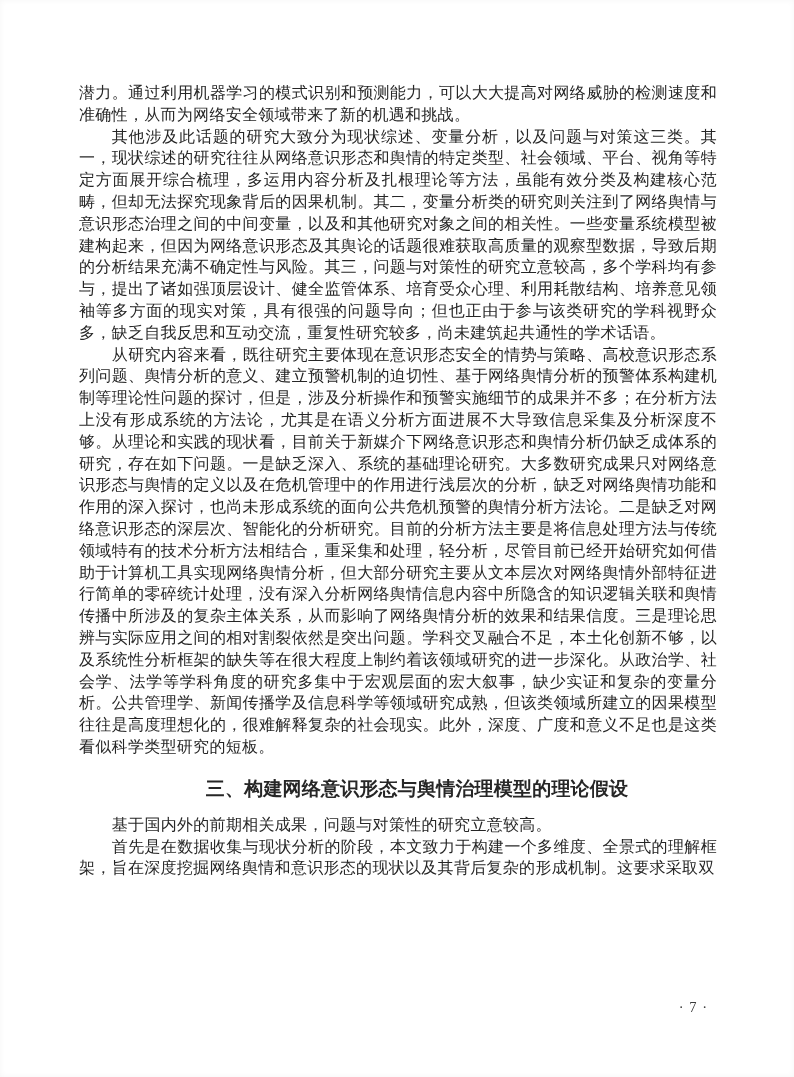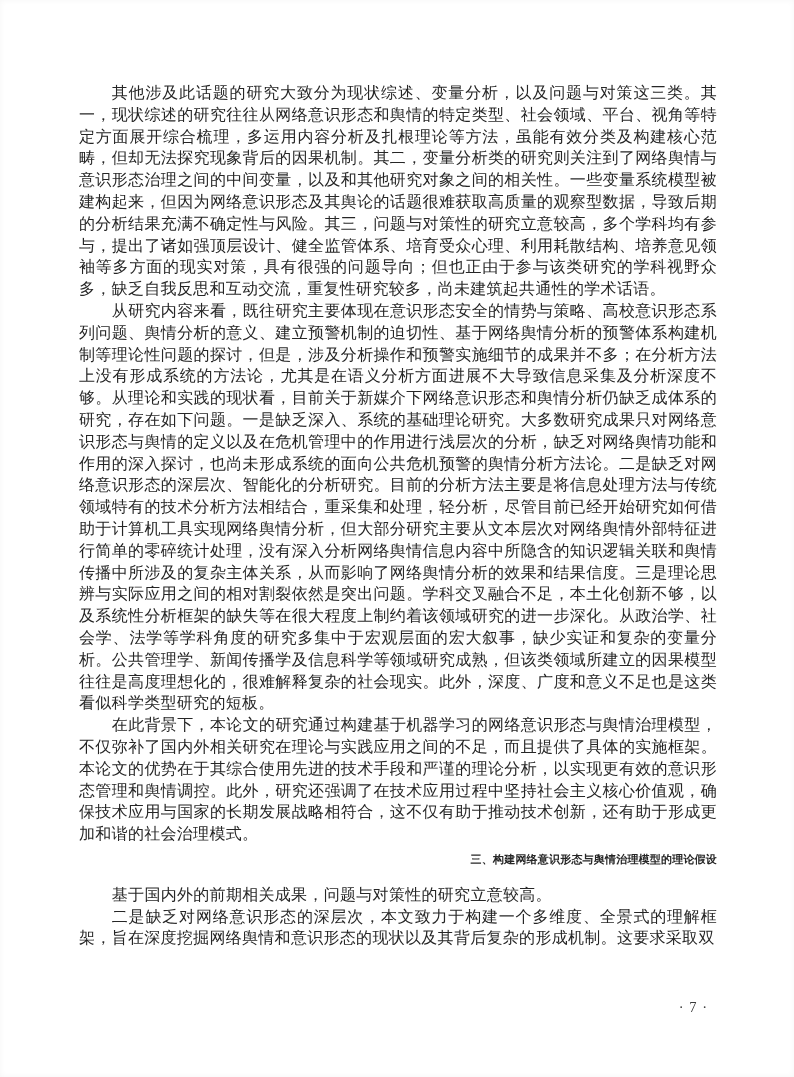--- a/index.html
+++ b/index.html
@@ -31,43 +31,43 @@
   .para {
     margin: 0;
     text-indent: 2.05em;
   }
   .para.continuation {
     text-indent: 0;
   }
   .heading {
     font-family: "Liberation Sans", "DejaVu Sans", sans-serif;
     font-weight: bold;
-    font-size: 11px;
+    font-size: 19px;
     line-height: 22px;
-    margin: 3px 0 14px 0;
+    margin: 20px 0 14px 0;
     text-indent: 2em;
     letter-spacing: 0.2px;
-    text-align: right;
+    text-align: center;
   }
   .page-number {
     position: absolute;
     top: 999px;
     right: 86px;
     font-size: 14.5px;
     letter-spacing: 1px;
     color: #3a3a3a;
     font-family: "Liberation Serif", "DejaVu Serif", serif;
   }
 </style>
 </head>
 <body>
 
 <div class="page">
   <div class="content">
+    <p class="para continuation">潜力。通过利用机器学习的模式识别和预测能力，可以大大提高对网络威胁的检测速度和准确性，从而为网络安全领域带来了新的机遇和挑战。</p>
     <p class="para">其他涉及此话题的研究大致分为现状综述、变量分析，以及问题与对策这三类。其一，现状综述的研究往往从网络意识形态和舆情的特定类型、社会领域、平台、视角等特定方面展开综合梳理，多运用内容分析及扎根理论等方法，虽能有效分类及构建核心范畴，但却无法探究现象背后的因果机制。其二，变量分析类的研究则关注到了网络舆情与意识形态治理之间的中间变量，以及和其他研究对象之间的相关性。一些变量系统模型被建构起来，但因为网络意识形态及其舆论的话题很难获取高质量的观察型数据，导致后期的分析结果充满不确定性与风险。其三，问题与对策性的研究立意较高，多个学科均有参与，提出了诸如强顶层设计、健全监管体系、培育受众心理、利用耗散结构、培养意见领袖等多方面的现实对策，具有很强的问题导向；但也正由于参与该类研究的学科视野众多，缺乏自我反思和互动交流，重复性研究较多，尚未建筑起共通性的学术话语。</p>
     <p class="para">从研究内容来看，既往研究主要体现在意识形态安全的情势与策略、高校意识形态系列问题、舆情分析的意义、建立预警机制的迫切性、基于网络舆情分析的预警体系构建机制等理论性问题的探讨，但是，涉及分析操作和预警实施细节的成果并不多；在分析方法上没有形成系统的方法论，尤其是在语义分析方面进展不大导致信息采集及分析深度不够。从理论和实践的现状看，目前关于新媒介下网络意识形态和舆情分析仍缺乏成体系的研究，存在如下问题。一是缺乏深入、系统的基础理论研究。大多数研究成果只对网络意识形态与舆情的定义以及在危机管理中的作用进行浅层次的分析，缺乏对网络舆情功能和作用的深入探讨，也尚未形成系统的面向公共危机预警的舆情分析方法论。二是缺乏对网络意识形态的深层次、智能化的分析研究。目前的分析方法主要是将信息处理方法与传统领域特有的技术分析方法相结合，重采集和处理，轻分析，尽管目前已经开始研究如何借助于计算机工具实现网络舆情分析，但大部分研究主要从文本层次对网络舆情外部特征进行简单的零碎统计处理，没有深入分析网络舆情信息内容中所隐含的知识逻辑关联和舆情传播中所涉及的复杂主体关系，从而影响了网络舆情分析的效果和结果信度。三是理论思辨与实际应用之间的相对割裂依然是突出问题。学科交叉融合不足，本土化创新不够，以及系统性分析框架的缺失等在很大程度上制约着该领域研究的进一步深化。从政治学、社会学、法学等学科角度的研究多集中于宏观层面的宏大叙事，缺少实证和复杂的变量分析。公共管理学、新闻传播学及信息科学等领域研究成熟，但该类领域所建立的因果模型往往是高度理想化的，很难解释复杂的社会现实。此外，深度、广度和意义不足也是这类看似科学类型研究的短板。</p>
-    <p class="para">在此背景下，本论文的研究通过构建基于机器学习的网络意识形态与舆情治理模型，不仅弥补了国内外相关研究在理论与实践应用之间的不足，而且提供了具体的实施框架。本论文的优势在于其综合使用先进的技术手段和严谨的理论分析，以实现更有效的意识形态管理和舆情调控。此外，研究还强调了在技术应用过程中坚持社会主义核心价值观，确保技术应用与国家的长期发展战略相符合，这不仅有助于推动技术创新，还有助于形成更加和谐的社会治理模式。</p>
     <h3 class="heading">三、构建网络意识形态与舆情治理模型的理论假设</h3>
     <p class="para">基于国内外的前期相关成果，问题与对策性的研究立意较高。</p>
-    <p class="para">二是缺乏对网络意识形态的深层次，本文致力于构建一个多维度、全景式的理解框架，旨在深度挖掘网络舆情和意识形态的现状以及其背后复杂的形成机制。这要求采取双</p>
+    <p class="para">首先是在数据收集与现状分析的阶段，本文致力于构建一个多维度、全景式的理解框架，旨在深度挖掘网络舆情和意识形态的现状以及其背后复杂的形成机制。这要求采取双</p>
   </div>
   <div class="page-number">· 7 ·</div>
 </div>
 
 </body></html>

